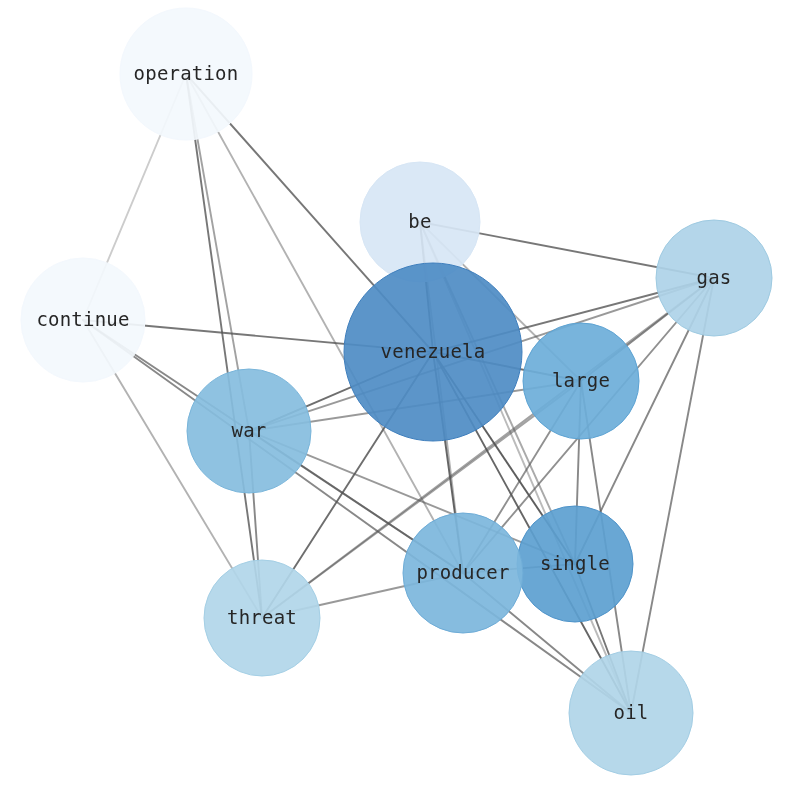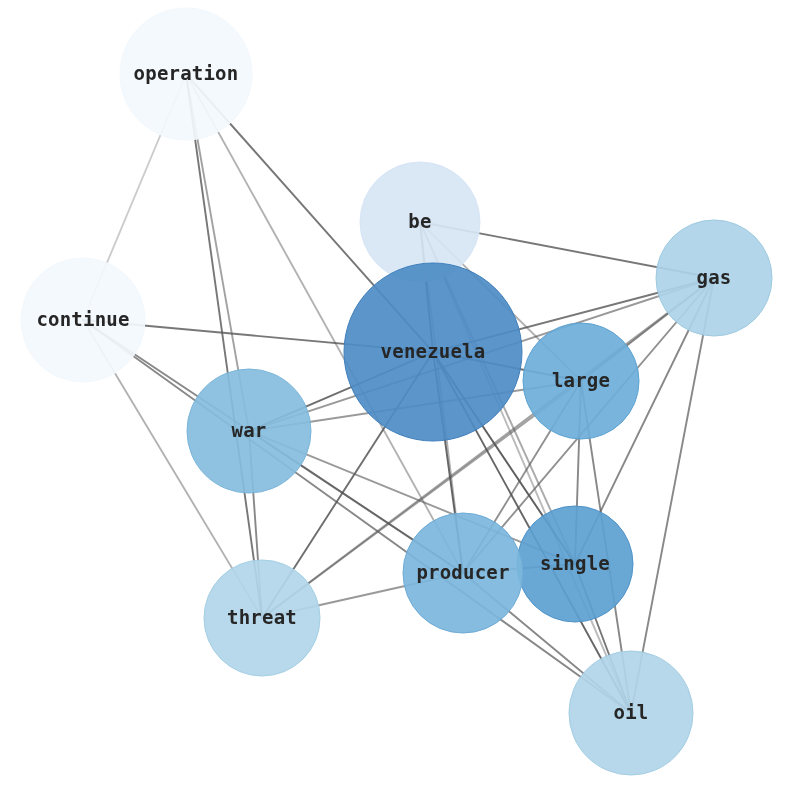--- a/index.html
+++ b/index.html
@@ -10,21 +10,20 @@
   }
   body {
     font-family: "DejaVu Sans Mono", "Liberation Mono", monospace;
   }
   #graph-wrap {
     position: relative;
     width: 794px;
     height: 790px;
     background: #ffffff;
     overflow: hidden;
-    font-weight: bold;
   }
   svg#graph-canvas {
     position: absolute;
     left: 0;
     top: 0;
     width: 794px;
     height: 790px;
     display: block;
   }
   .node-label {

